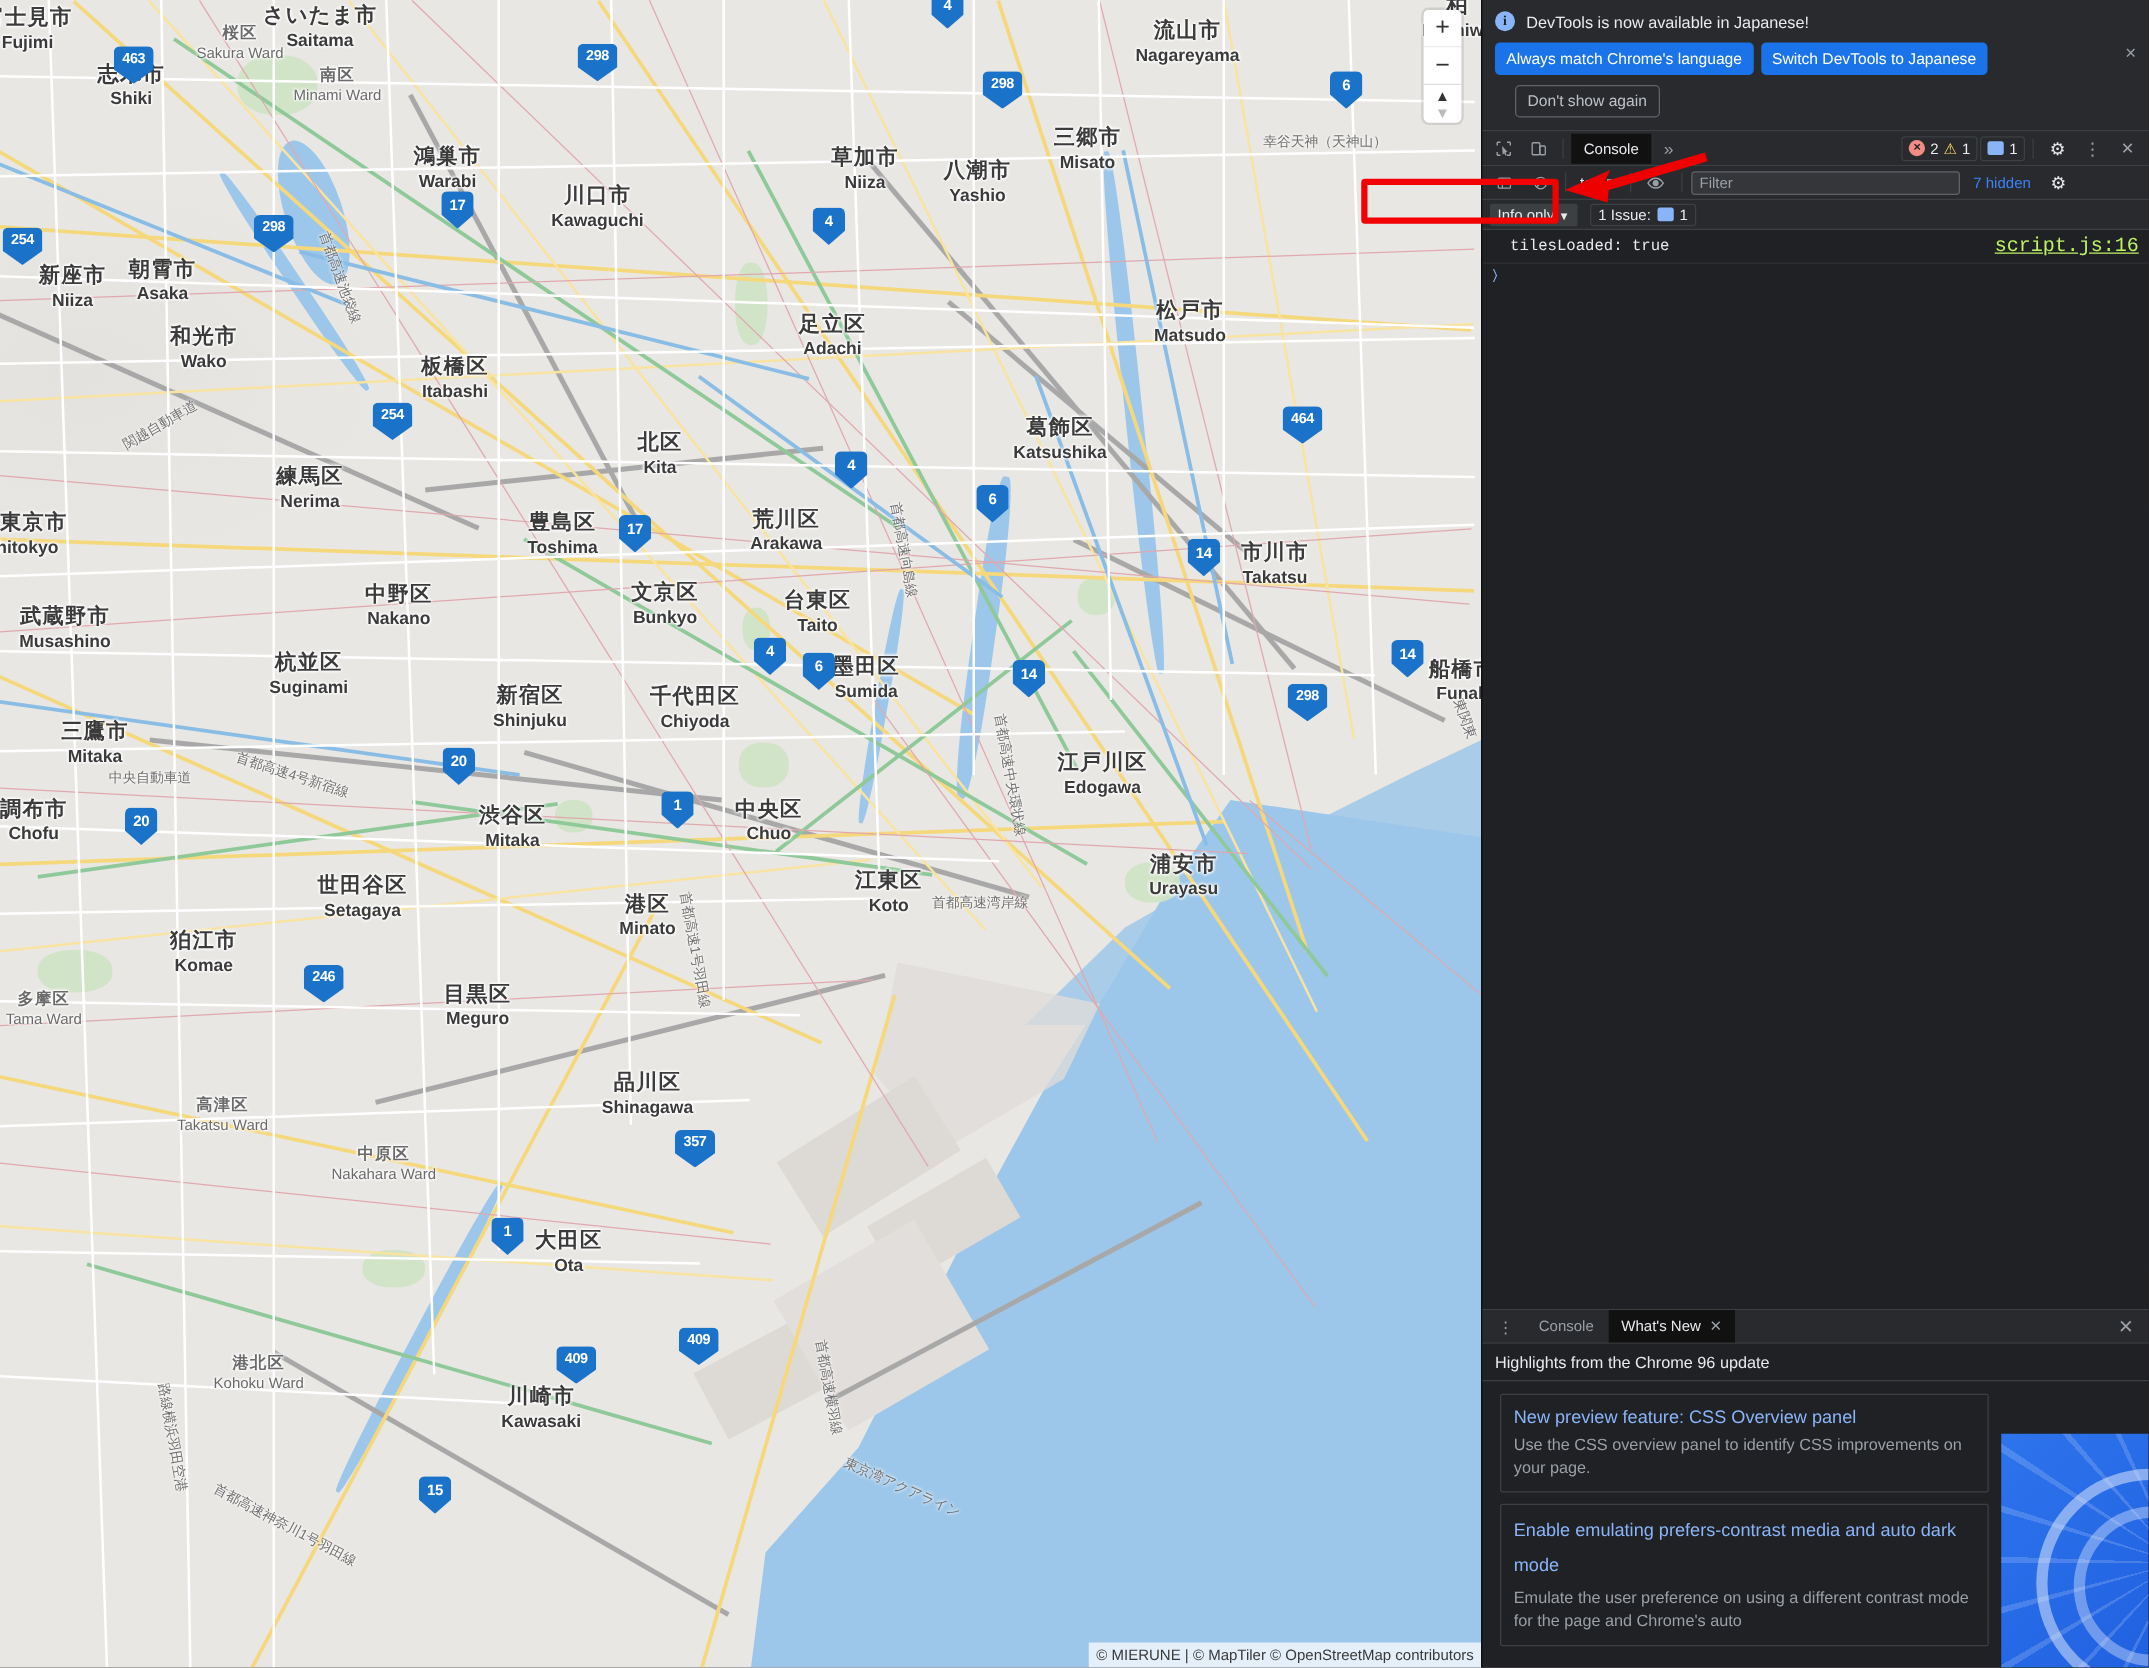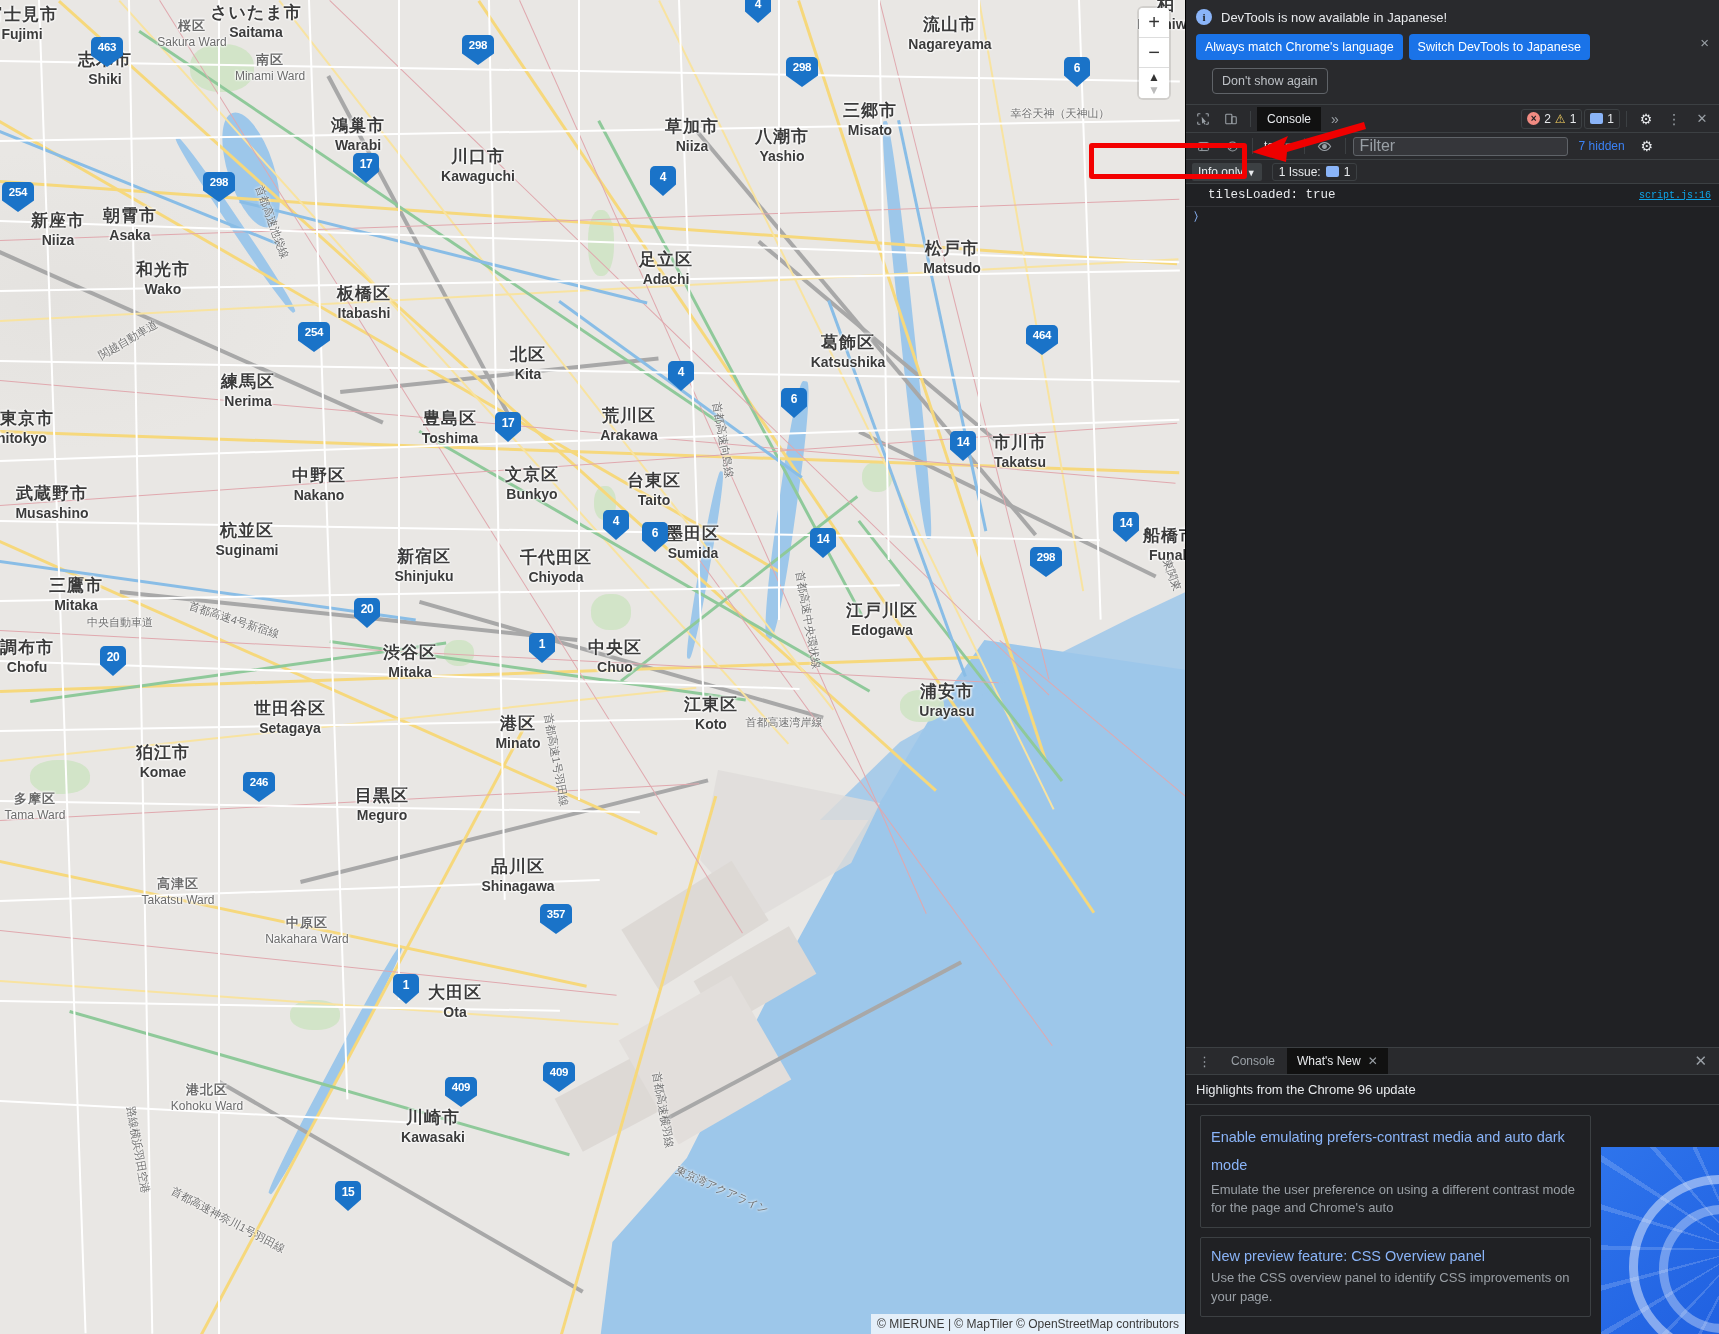--- a/index.html
+++ b/index.html
@@ -124,37 +124,37 @@
     font-size:10px;display:flex;align-items:center;justify-content:center;font-weight:700;}
   .badge-warn { color:#fdd663; font-size:12px; }
   .badge-msg { width:13px;height:11px;background:#8ab4f8;border-radius:2px;position:relative;}
   .badge-num { color:#e8eaed; font-size:12px; }
 
   
   .dt-filterbar { display:flex; align-items:center; height: 27px; background:#292a2d;
     border-bottom:1px solid #3c4043; padding: 0 4px; gap:3px; }
   .fb-select { color:#e8eaed; font-size:12px; padding: 2px 4px; cursor:pointer; display:flex; align-items:center; gap:3px; }
   .filter-input { flex: 1; background: #35363a; border: 1px solid #5f6368; border-radius: 3px;
-    height: 19px; color:#fca5a5; font-size:16px; padding: 0 6px; font-family: inherit; outline:none; max-width: 215px;}
+    height: 19px; color:#fca5a5; font-size:12px; padding: 0 6px; font-family: inherit; outline:none; max-width: 215px;}
   .filter-input::placeholder { color:#9aa0a6; }
   .hidden-count { color:#3b82f6; font-size:12px; margin-left: 8px; }
 
   
   .dt-levelbar { display:flex; align-items:center; height: 24px; background:#292a2d;
     border-bottom:1px solid #3c4043; padding:0 6px; gap: 10px; }
   .level-sel { background:#3c4043; color:#e8eaed; font-size:12px; padding: 2px 6px; border-radius:2px; cursor:pointer;}
   .issues-chip { display:flex; align-items:center; gap:5px; border:1px solid #3c4043; border-radius:3px;
     padding: 1px 6px; color:#e8eaed; font-size:12px; cursor:pointer; }
 
   
   .dt-console { flex: 1; background: #202124; overflow: hidden; position: relative; }
   .console-msg { display:flex; align-items:center; justify-content:space-between;
     padding: 4px 8px 4px 22px; border-bottom: 1px solid #2f3034; font-family: "Liberation Mono", monospace;
     font-size: 12.5px; color:#e8eaed; position: relative; }
-  .console-msg .src { color:#0ea5e9; text-decoration: underline; font-size:10px;font-family:Liberation Mono, monospace; }
+  .console-msg .src { color:#bef264; text-decoration: underline; font-size:16px;font-family:Liberation Mono, monospace; }
   .console-prompt { padding: 3px 8px 3px 22px; position: relative; color:#8ab4f8; font-family:"Liberation Mono",monospace;}
   .console-prompt::before { content:"\232A"; position:absolute; left:8px; color:#8ab4f8; }
 
   
   .annot-box { position: absolute; border: 5px solid #f30000; border-radius: 3px;
     pointer-events: none; z-index: 50; }
   .annot-arrow { position: absolute; z-index: 50; pointer-events: none; }
 
   
   .dt-drawer { background: #202124; border-top: 1px solid #3c4043; display:flex; flex-direction: column; height: 287px; }
@@ -684,26 +684,26 @@
         <span class="dtab active">
           <span>What's New</span>
           <span class="x">✕</span>
         </span>
         <span class="drawer-close">✕</span>
       </div>
       <div class="wn-header">Highlights from the Chrome 96 update</div>
       <div class="wn-body">
         <div class="wn-list">
           <div class="wn-card">
+            <div class="wn-title">New preview feature: CSS Overview panel</div>
+            <div class="wn-desc">Use the CSS overview panel to identify CSS improvements on your page.</div>
+          </div>
+          <div class="wn-card">
             <div class="wn-title" style="line-height:1.9;">Enable emulating prefers-contrast media and auto dark mode</div>
             <div class="wn-desc">Emulate the user preference on using a different contrast mode for the page and Chrome's auto</div>
-          </div>
-          <div class="wn-card">
-            <div class="wn-title">New preview feature: CSS Overview panel</div>
-            <div class="wn-desc">Use the CSS overview panel to identify CSS improvements on your page.</div>
           </div>
         </div>
         <div class="wn-thumb"></div>
       </div>
     </div>
 
     <div class="annot-box" style="left:-97px; top:143px; width:158px; height:36px;"></div>
     <svg class="annot-arrow" width="120" height="50" style="left:62px; top:120px;" viewBox="0 0 120 50">
       <path d="M4 32 L40 16 L36 25 L116 2 L118 9 L39 32 L38 42 Z" fill="#ef0000"></path>
     </svg>

